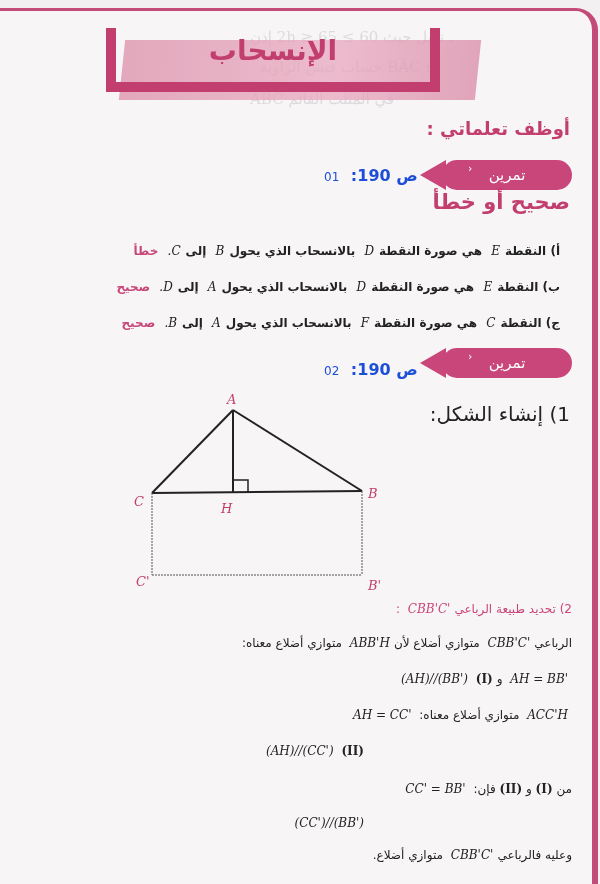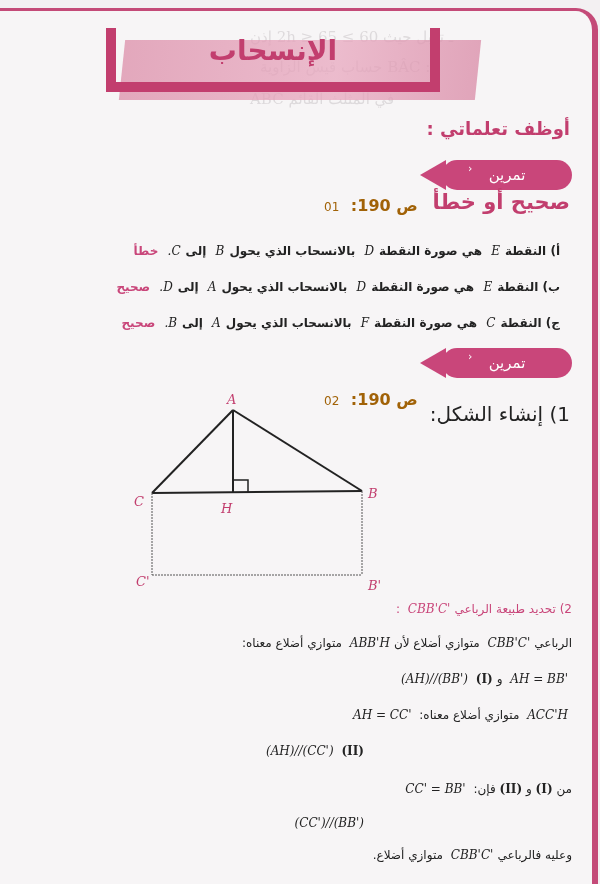--- a/index.html
+++ b/index.html
@@ -49,23 +49,22 @@
     color: #fff; font-size: 15px; display: flex; align-items: center; justify-content: center;
     direction: rtl;
   }
   .ex-tag::before {
     content: ""; position: absolute; left: -22px; top: 0;
     border-top: 15px solid transparent; border-bottom: 15px solid transparent;
     border-right: 26px solid #c9467a;
   }
   .ex-tag .tick { position:absolute; left: 26px; top: 2px; font-size: 11px; color:#fff; }
   .ex-ref {
-    position: absolute; font-size: 16px; font-weight: bold; color: #a16207; direction: rtl;
+    position: absolute; font-size: 16px; font-weight: bold; color: #1d4ed8; direction: rtl;
     white-space: nowrap;
-    margin-top: 30px;
   }
   .ex-ref .num { font-size: 12px; font-weight: normal; margin: 0 6px; }
   .line {
     position: absolute; right: 40px; direction: rtl; white-space: nowrap;
     font-size: 12px; font-weight: bold; color: #222;
   }
   .line .m { font-family: "DejaVu Serif", serif; font-style: italic; font-weight: normal; margin: 0 5px; }
   .line .ans { color: #c9467a; }
   .sub-title {
     position: absolute; right: 30px; top: 190px; font-size: 21px; font-weight: bold; color: #c23e6e; direction: rtl;

